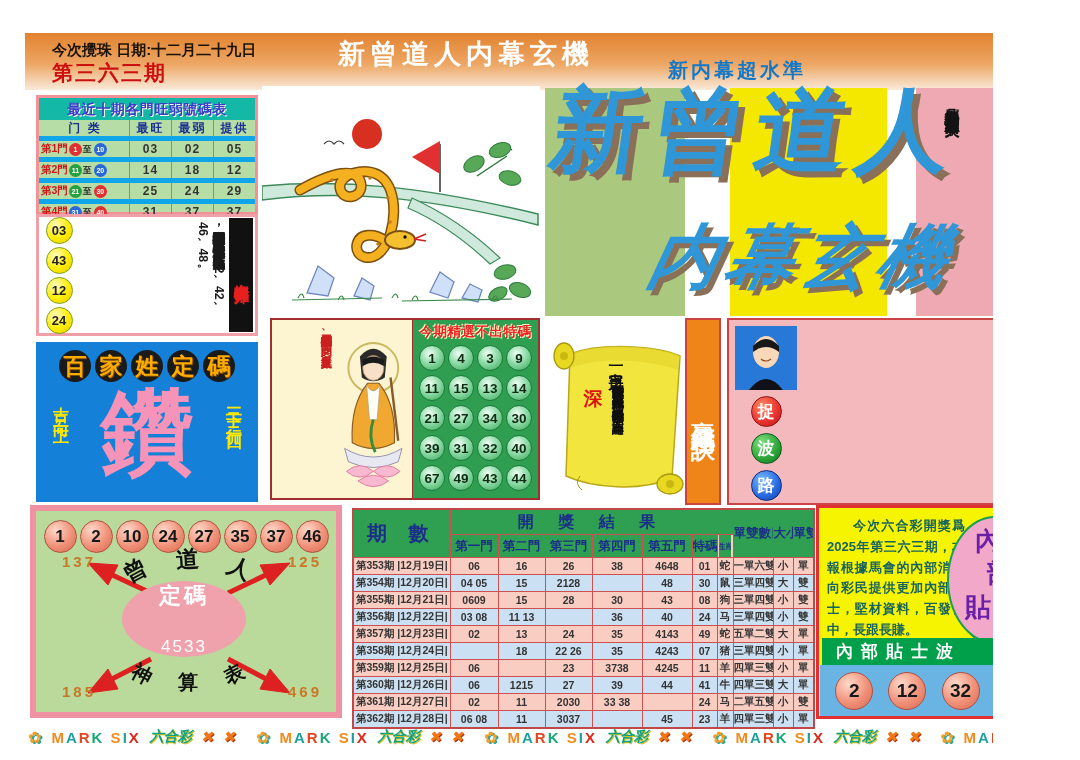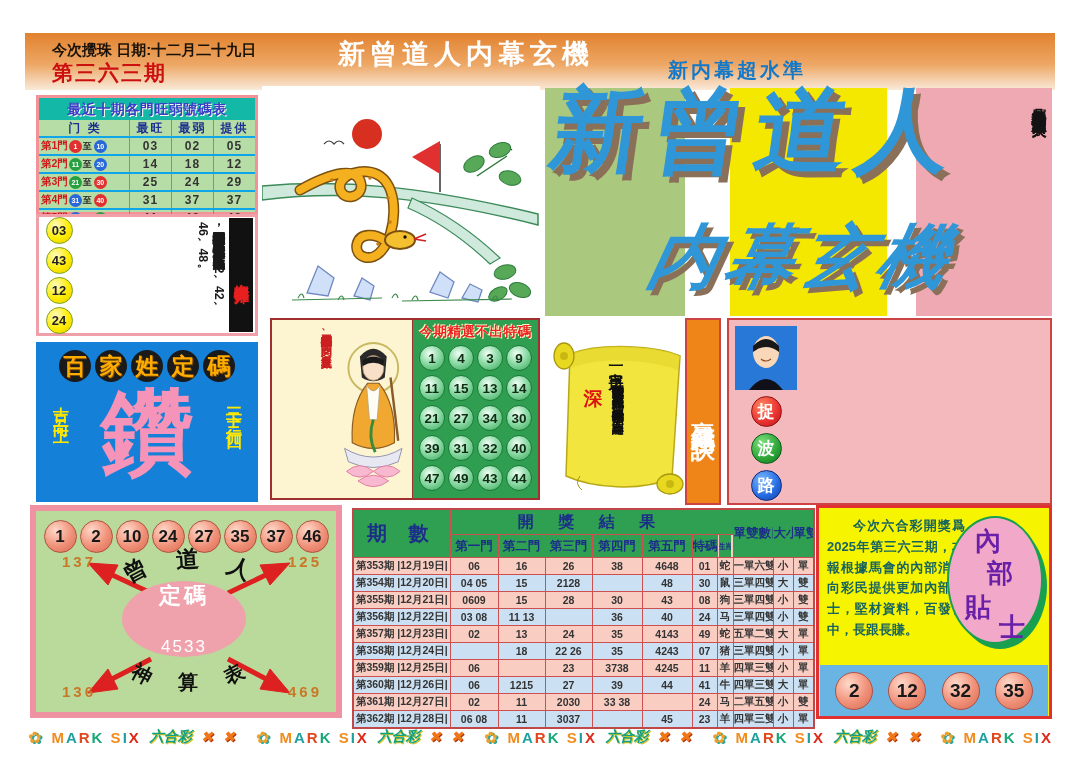--- a/index.html
+++ b/index.html
@@ -1,35 +1,35 @@
 <!DOCTYPE html>
 <html><head>
 <meta charset="utf-8">
 <style>
   html,body{margin:0;padding:0;background:#fff;}
-  #page{position:relative;width:1080px;height:760px;background:#ffffff;overflow:hidden;
+  #page{position:relative;width:993px;height:760px;background:#ffffff;overflow:hidden;
         font-family:"Liberation Sans",sans-serif;}
   .abs{position:absolute;}
   .vtext{writing-mode:vertical-rl;text-orientation:mixed;}
   .vupright{writing-mode:vertical-rl;text-orientation:upright;}
   .ball{border-radius:50%;display:flex;align-items:center;justify-content:center;font-weight:bold;box-sizing:border-box;}
   .yellow-ball{background:radial-gradient(circle at 35% 30%,#fffbc0,#ffec00 55%,#e3c900);border:1px solid #7aa020;color:#222;}
   .salmon-ball{background:radial-gradient(circle at 35% 30%,#ffd9c9,#f09078 55%,#d76a50);border:1px solid #b05040;color:#181818;}
   .green-ball{background:radial-gradient(circle at 40% 32%,#f2fff5,#8fdca8 45%,#37a757);border:1px solid #1a7a38;color:#102a14;}
   
   #header-band{left:25px;top:33px;width:1030px;height:57px;background:linear-gradient(180deg,#e2822f 0%,#eda765 55%,#f9ead9 100%);}
   #draw-date{left:52px;top:41px;font-size:15px;font-weight:bold;color:#1a1208;}
   #issue{left:52px;top:59px;font-size:21px;font-weight:bold;color:#cc1010;letter-spacing:2px;}
   #main-title{left:338px;top:36px;font-size:27px;font-weight:bold;color:#ffffff;letter-spacing:5px;}
   #sub-title{left:668px;top:57px;font-size:20px;font-weight:bold;color:#1478c8;letter-spacing:3px;}
   
   #hot-box{left:36px;top:95px;width:222px;height:120px;border:3px solid #f29296;background:#b7dda6;box-sizing:border-box;}
   #hot-title{height:22px;background:#14b8a6;color:#3c3cc8;font-size:14px;font-weight:bold;text-align:center;line-height:22px;
              text-shadow:1px 1px 0 #ffe;letter-spacing:0.5px;}
-  .hw-row{display:grid;grid-template-columns:90px 42px 42px 42px;height:16px;border-top:2px solid #0ea5e9;}
+  .hw-row{display:grid;grid-template-columns:90px 42px 42px 42px;height:16px;border-top:5px solid #0ea5e9;}
   .hw-row>div{border-left:1px solid #e06868;display:flex;align-items:center;justify-content:center;}
   .hw-row>div:first-child{border-left:none;justify-content:flex-start;padding-left:2px;}
   .hw-head{font-size:12px;font-weight:bold;color:#1a2f8f;letter-spacing:2px;}
   .gate-label{color:#d01818;font-weight:bold;font-size:10.5px;}
   .zhi{font-size:9px;color:#222;margin:0 1px;font-weight:bold;}
   .mini-ball{width:13px;height:13px;border-radius:50%;color:#fff;font-size:7px;font-weight:bold;
              display:inline-flex;align-items:center;justify-content:center;margin-left:1px;}
   .hw-val{font-size:12px;font-weight:bold;color:#333;letter-spacing:1px;}
   
   #special-box{left:36px;top:214px;width:222px;height:122px;border:3px solid #f0a0a8;background:#fff;box-sizing:border-box;
@@ -258,21 +258,21 @@
         <div class="ball salmon-ball">2</div>
         <div class="ball salmon-ball">10</div>
         <div class="ball salmon-ball">24</div>
         <div class="ball salmon-ball">27</div>
         <div class="ball salmon-ball">35</div>
         <div class="ball salmon-ball">37</div>
         <div class="ball salmon-ball">46</div>
       </div>
     <div class="corner-num" style="left:26px;top:42px;">137</div>
     <div class="corner-num" style="right:14px;top:42px;">125</div>
-    <div class="corner-num" style="left:26px;top:172px;">136</div>
+    <div class="corner-num" style="left:26px;top:172px;">185</div>
     <div class="corner-num" style="right:14px;top:172px;">469</div>
     <div id="arc-top">
         <span class="arc-char" style="left: 88px; top: 44px; transform: rotate(-28deg);">曾</span>
         <span class="arc-char" style="left: 140px; top: 33px; transform: rotate(-4deg);">道</span>
         <span class="arc-char" style="left: 192px; top: 42px; transform: rotate(24deg);">人</span>
       </div>
     <div id="fan-ellipse">
       <div class="t1">定碼</div>
       <div class="t2">4533</div>
     </div>
@@ -357,21 +357,21 @@
           <div class="ball green-ball">13</div>
           <div class="ball green-ball">14</div>
           <div class="ball green-ball">21</div>
           <div class="ball green-ball">27</div>
           <div class="ball green-ball">34</div>
           <div class="ball green-ball">30</div>
           <div class="ball green-ball">39</div>
           <div class="ball green-ball">31</div>
           <div class="ball green-ball">32</div>
           <div class="ball green-ball">40</div>
-          <div class="ball green-ball">47</div>
+          <div class="ball green-ball">67</div>
           <div class="ball green-ball">49</div>
           <div class="ball green-ball">43</div>
           <div class="ball green-ball">44</div>
         </div>
     </div>
   </div>
 
   <div class="abs" id="scroll-box">
     <svg width="150" height="188" viewBox="0 0 150 188">
       <path d="M30 28 C 62 16, 118 20, 140 30 L 132 152 C 100 166, 52 162, 26 150 Z" fill="#f2e63e" stroke="#b8a818" stroke-width="1.5"></path>
@@ -587,20 +587,21 @@
   </div>
 
   <div class="abs" id="tips-box">
     <div id="tips-text">今次六合彩開獎爲2025年第三六三期，本報根據馬會的內部消息向彩民提供更加內部貼士，堅材資料，百發百中，長跟長賺。</div>
     <div id="tips-ellipse">
         <span class="badge-char" style="left: 26px; top: 6px;">內</span>
         <span class="badge-char" style="left: 38px; top: 38px;">部</span>
         <span class="badge-char" style="left: 16px; top: 72px;">貼</span>
         <span class="badge-char" style="left: 50px; top: 92px;">士</span>
       </div>
+    <div id="tips-bar">內部貼士波</div>
     <div id="tips-blue">
         <div class="ball salmon-ball">2</div>
         <div class="ball salmon-ball">12</div>
         <div class="ball salmon-ball">32</div>
         <div class="ball salmon-ball">35</div>
       </div>
   </div>
 
   <div class="abs" id="footer">
       <span class="fgroup">

